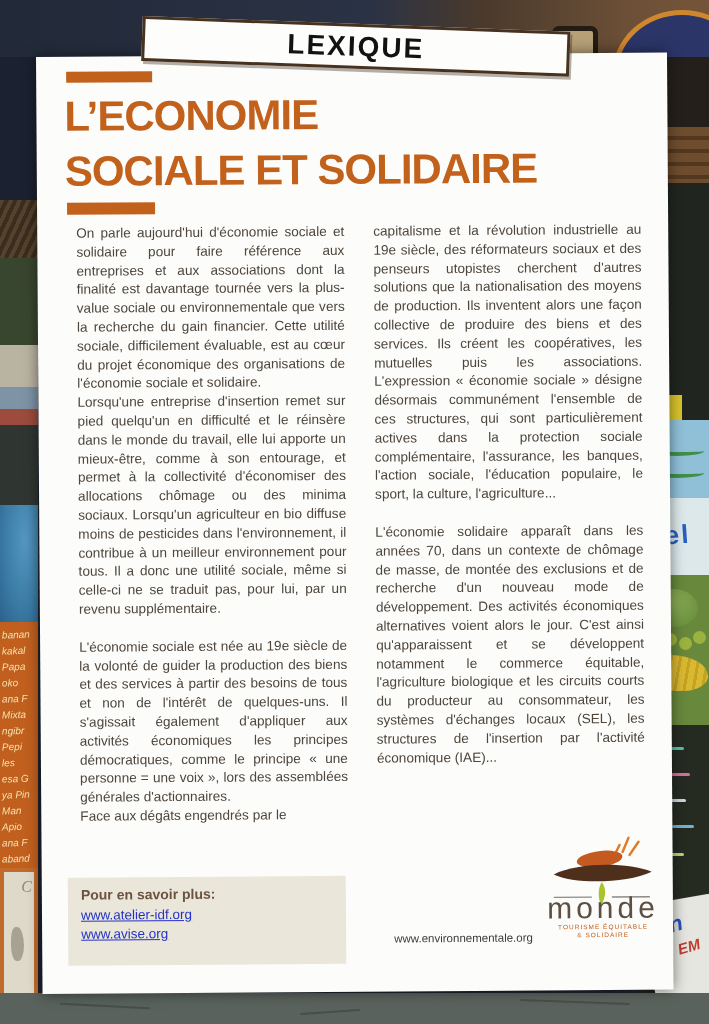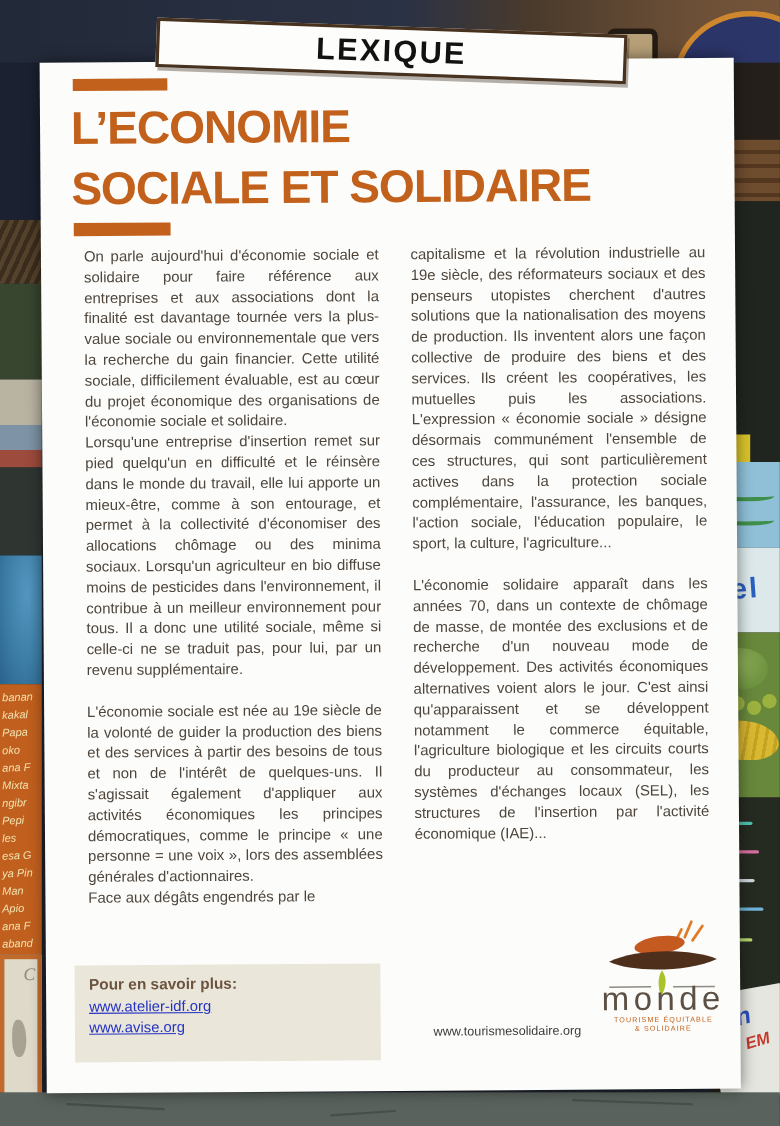--- a/index.html
+++ b/index.html
@@ -208,21 +208,21 @@
     </div>
 
     <div class="info-box">
       <p class="info-title">Pour en savoir plus:</p>
       <div class="info-links">
           <a class="link">www.atelier-idf.org</a>
           <a class="link">www.avise.org</a>
         </div>
     </div>
 
-    <div class="footer-url">www.tourismesolidaire.org</div>
+    <div class="footer-url">www.environnementale.org</div>
 
     <div class="logo">
       <svg width="110" height="74" viewBox="0 0 110 74">
         <line x1="72" y1="12" x2="67" y2="22" stroke="#e07b28" stroke-width="2.5" stroke-linecap="round"></line>
         <line x1="81" y1="5" x2="75" y2="19" stroke="#e07b28" stroke-width="2.5" stroke-linecap="round"></line>
         <line x1="91" y1="9" x2="82" y2="22" stroke="#e07b28" stroke-width="2.5" stroke-linecap="round"></line>
         <ellipse cx="52" cy="26" rx="23" ry="8" fill="#c45a20" transform="rotate(-7 52 26)"></ellipse>
         <path d="M6,41 C30,29 80,29 104,39 C78,51 26,51 6,41 Z" fill="#4d2f1c"></path>
         <path d="M54,49 C59,56 58,64 53,73 C50,64 50,55 54,49 Z" fill="#a9c32b"></path>
         <line x1="6" y1="64" x2="44" y2="64" stroke="#8f8a82" stroke-width="1.4"></line>

